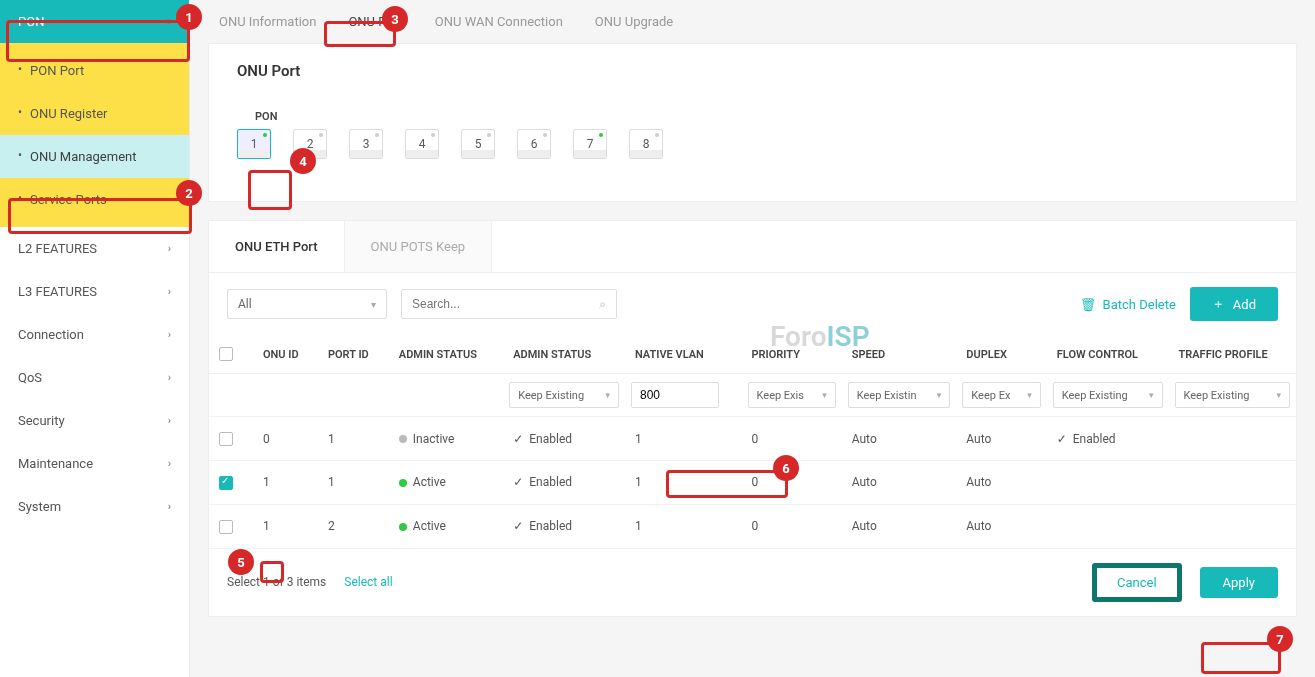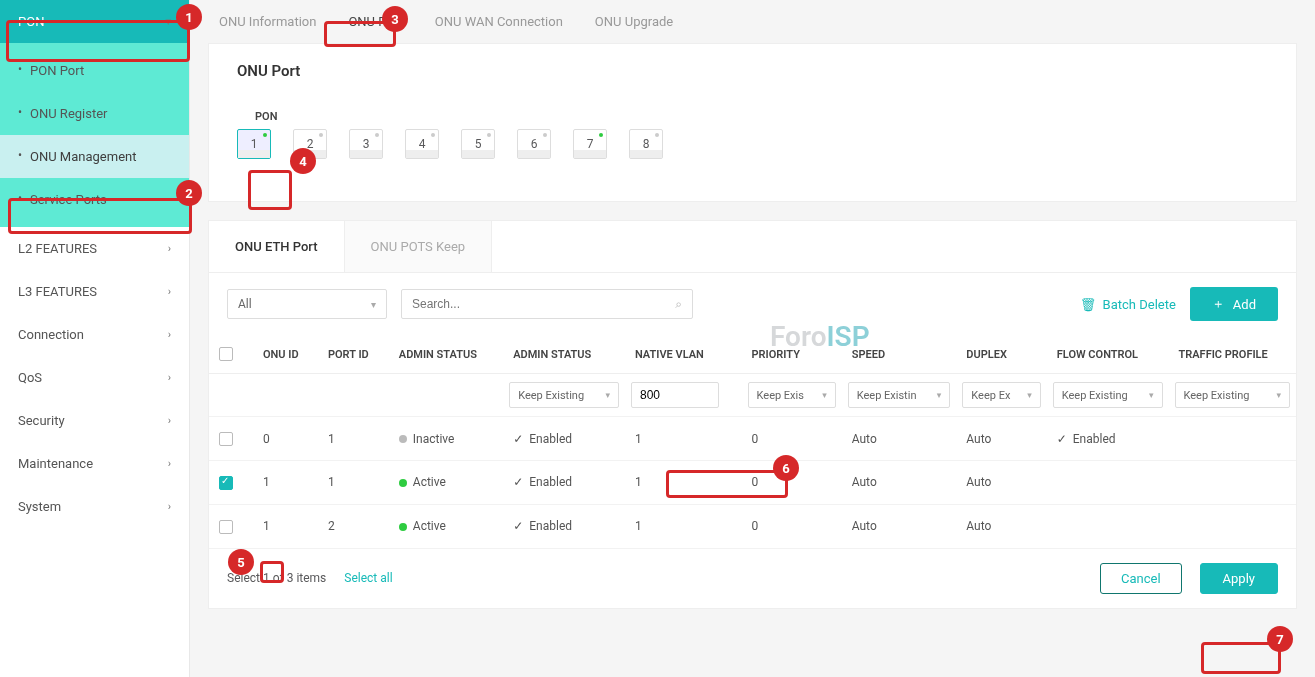--- a/index.html
+++ b/index.html
@@ -22,21 +22,21 @@
 .sidebar-header {
   background: #17bab8;
   color: #fff;
   padding: 14px 18px;
   font-size: 13px;
   display: flex;
   justify-content: space-between;
   align-items: center;
   cursor: pointer;
 }
-.nav-sub { padding: 6px 0 6px 0; background:#5eead4;}
+.nav-sub { padding: 6px 0 6px 0; background:#fde047;}
 .nav-sub-item {
   padding: 14px 18px 14px 30px;
   font-size: 13px;
   color: #555;
   cursor: pointer;
   position: relative;
 }
 .nav-sub-item::before {
   content: "•";
   position: absolute;
@@ -93,21 +93,21 @@
 .subtab{padding:18px 26px;font-size:13px;color:#aaa;cursor:pointer;border-right:1px solid #eee;}
 .subtab.active{color:#333;font-weight:500;background:#fff;}
 .subtab:not(.active){background:#fafafa;}
 
 .toolbar{display:flex;align-items:center;gap:14px;padding:14px 18px;}
 .select-all{
   width:160px;height:30px;border:1px solid #ddd;border-radius:2px;padding:0 10px;
   font-size:12px;color:#666;background:#fff;display:flex;align-items:center;justify-content:space-between;
 }
 .search{
-  width:292px;height:30px;border:1px solid #ddd;border-radius:2px;padding:0 10px;
+  width:216px;height:30px;border:1px solid #ddd;border-radius:2px;padding:0 10px;
   display:flex;align-items:center;justify-content:space-between;color:#aaa;font-size:12px;
 }
 .search input{border:0;outline:0;flex:1;font-size:12px;color:#555;}
 .spacer{flex:1;}
 .batch-del{color:#17bab8;font-size:13px;display:flex;align-items:center;gap:6px;cursor:pointer;}
 .btn-add{background:#17bab8;color:#fff;padding:8px 22px;border-radius:3px;font-size:13px;display:flex;align-items:center;gap:8px;cursor:pointer;}
 
 table{width:100%;border-collapse:collapse;font-size:12px;}
 th{text-align:left;padding:12px 10px;font-weight:600;color:#444;font-size:11px;border-bottom:1px solid #eee;}
 td{padding:14px 10px;border-bottom:1px solid #f2f2f2;color:#555;}
@@ -118,21 +118,21 @@
 .chk{width:14px;height:14px;border:1px solid #bbb;border-radius:2px;display:inline-block;vertical-align:middle;}
 .chk.checked{background:#17bab8;border-color:#17bab8;position:relative;}
 .chk.checked::after{content:"✓";color:#fff;font-size:10px;position:absolute;left:1px;top:-2px;}
 .dot{width:8px;height:8px;border-radius:50%;display:inline-block;margin-right:6px;vertical-align:middle;}
 .dot.gray{background:#bbb;}
 .dot.green{background:#2ecc40;}
 .tick{color:#555;margin-right:6px;}
 
 .footer-row{display:flex;align-items:center;padding:14px 18px;gap:18px;font-size:12px;}
 .select-all-link{color:#17bab8;cursor:pointer;}
-.btn-cancel{border:1px solid #0f766e;color:#17bab8;background:#fff;padding:7px 20px;border-radius:3px;cursor:pointer;font-size:13px;}
+.btn-cancel{border:5px solid #0f766e;color:#17bab8;background:#fff;padding:7px 20px;border-radius:3px;cursor:pointer;font-size:13px;}
 .btn-apply{background:#17bab8;color:#fff;border:1px solid #17bab8;padding:7px 22px;border-radius:3px;cursor:pointer;font-size:13px;}
 
 
 .callout{position:absolute;border:3px solid #d62829;border-radius:4px;pointer-events:none;z-index:50;}
 .badge{position:absolute;width:26px;height:26px;border-radius:50%;background:#d62829;color:#fff;font-weight:bold;font-size:13px;display:flex;align-items:center;justify-content:center;z-index:60;pointer-events:none;}
 
 
 .watermark{position:absolute;left:580px;top:320px;font-size:28px;font-weight:600;color:#d6d8da;letter-spacing:0px;pointer-events:none;z-index:5;}
 .watermark .isp{color:#8dd0d8;}
 </style>

